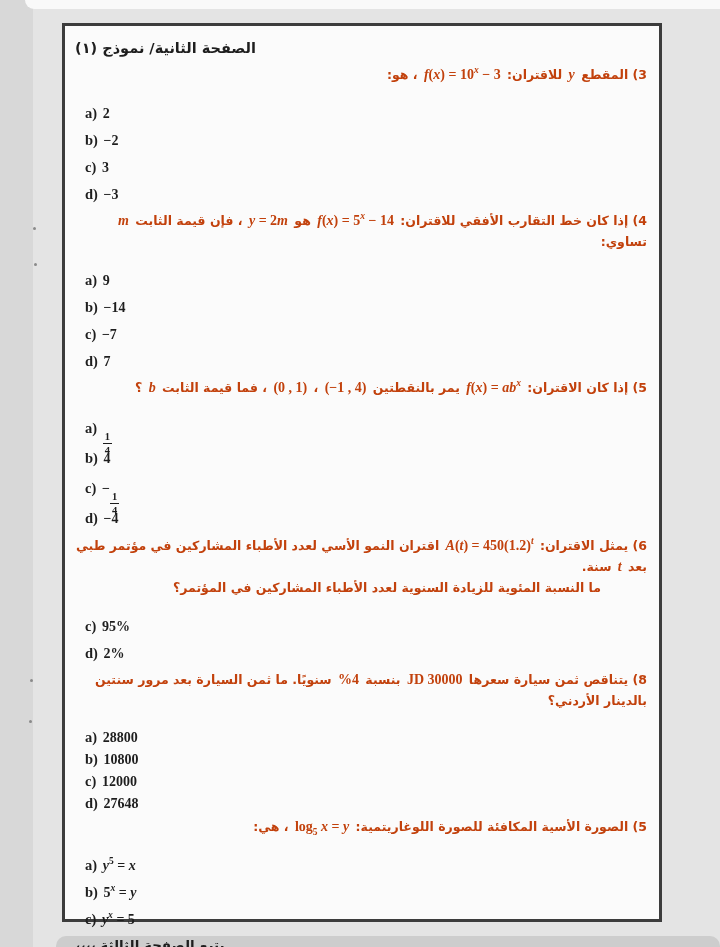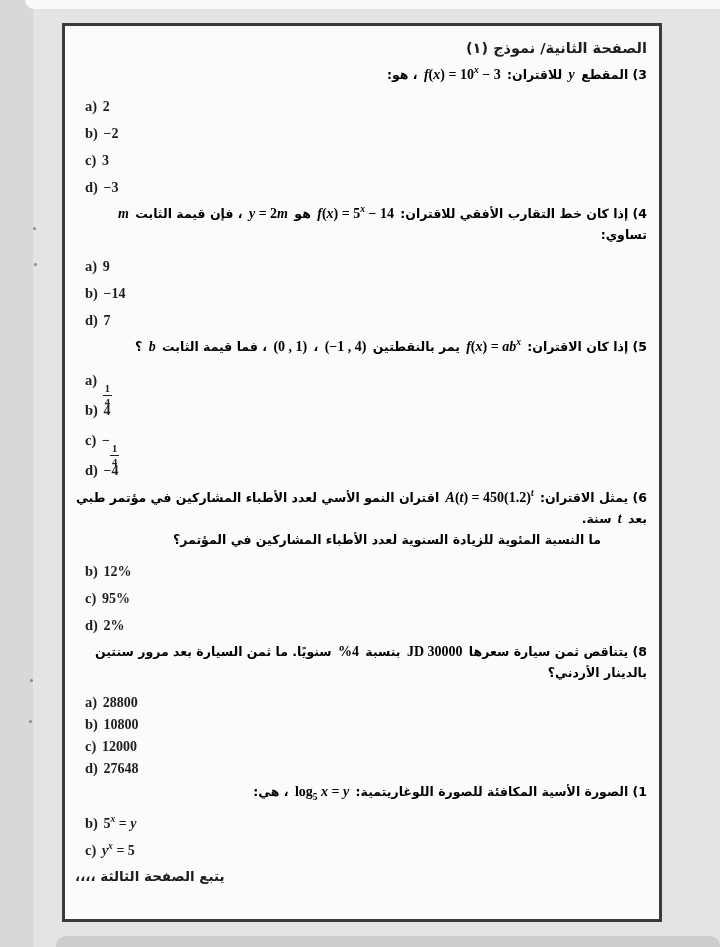--- a/index.html
+++ b/index.html
@@ -14,38 +14,38 @@
   .bottom-band { position:absolute; left:56px; right:0; bottom:0; height:11px; background:#cdcdcd; border-top-left-radius:10px; border-top-right-radius:10px; }
   .speck { position:absolute; width:3px; height:3px; border-radius:50%; background:#8a8a8a; }
 
   .paper {
     position:absolute; left:62px; top:23px; width:600px; height:899px;
     box-sizing:border-box; background:#fbfbfb;
     border:3px solid #3c3c3c;
     padding:10px 12px 6px 10px;
   }
   .page-header {
-    text-align:right; direction:rtl;
+    text-align:left; direction:rtl;
     font-weight:bold; font-size:14.5px; line-height:20px;
     margin:2px 0 6px 0;
   }
   .question { margin-top:2px; }
   .qline {
     direction:rtl; text-align:right; unicode-bidi:embed;
-    font-size:12.5px; font-weight:700; line-height:21px; color:#000000;
+    font-size:12.5px; font-weight:700; line-height:21px; color:#c2410c;
   }
   .qline.cont { padding-left:0; padding-right:46px; }
   .math {
     font-family:"Liberation Serif", serif;
     font-size:14px; font-weight:600; padding:0 2px; unicode-bidi:embed;
   }
   .math i { font-style:italic; }
   sup { font-size:68%; line-height:0; vertical-align:super; }
   sub { font-size:68%; line-height:0; vertical-align:sub; }
-  .opts { margin-top:8px; }
+  .opts { margin-top:15px; }
   .opt {
     direction:ltr; text-align:left; padding-left:10px;
     height:27px; line-height:27px;
     font-family:"Liberation Serif", serif; font-size:14.5px; font-weight:600;
     white-space:nowrap;
   }
   #questions .question:nth-child(3) .opt { height:30px; line-height:30px; }
   #questions .question:nth-child(5) .opt { height:22px; line-height:22px; }
   .olabel { font-family:"Liberation Serif", serif; }
   .frac {
@@ -80,20 +80,21 @@
           <div class="opt"><span class="olabel">b) </span><span class="math" dir="ltr">−2</span></div>
           <div class="opt"><span class="olabel">c) </span><span class="math" dir="ltr">3</span></div>
           <div class="opt"><span class="olabel">d) </span><span class="math" dir="ltr">−3</span></div>
         </div>
       </div>
       <div class="question">
         <div class="qline" dir="rtl"><span class="ar">4) إذا كان خط التقارب الأفقي للاقتران: </span><span class="math" dir="ltr"><i>f</i>(<i>x</i>) = 5<sup><i>x</i></sup> − 14</span><span class="ar"> هو </span><span class="math" dir="ltr"><i>y</i> = 2<i>m</i></span><span class="ar"> ، فإن قيمة الثابت </span><span class="math" dir="ltr"><i>m</i></span><span class="ar"> تساوي:</span></div>
         <div class="opts">
           <div class="opt"><span class="olabel">a) </span><span class="math" dir="ltr">9</span></div>
           <div class="opt"><span class="olabel">b) </span><span class="math" dir="ltr">−14</span></div>
+          <div class="opt"><span class="olabel">c) </span><span class="math" dir="ltr">−7</span></div>
           <div class="opt"><span class="olabel">d) </span><span class="math" dir="ltr">7</span></div>
         </div>
       </div>
       <div class="question">
         <div class="qline" dir="rtl"><span class="ar">5) إذا كان الاقتران: </span><span class="math" dir="ltr"><i>f</i>(<i>x</i>) = <i>ab</i><sup><i>x</i></sup></span><span class="ar"> يمر بالنقطتين </span><span class="math" dir="ltr">(0 , 1)</span><span class="ar"> ، </span><span class="math" dir="ltr">(−1 , 4)</span><span class="ar"> ، فما قيمة الثابت </span><span class="math" dir="ltr"><i>b</i></span><span class="ar"> ؟</span></div>
         <div class="opts">
           <div class="opt"><span class="olabel">a) </span><span class="math" dir="ltr"><span class="frac">
                 <span class="fn">1</span>
                 <span class="fd">4</span>
               </span></span></div>
@@ -102,36 +103,36 @@
                 <span class="fn">1</span>
                 <span class="fd">4</span>
               </span></span></div>
           <div class="opt"><span class="olabel">d) </span><span class="math" dir="ltr">−4</span></div>
         </div>
       </div>
       <div class="question">
         <div class="qline" dir="rtl"><span class="ar">6) يمثل الاقتران: </span><span class="math" dir="ltr"><i>A</i>(<i>t</i>) = 450(1.2)<sup><i>t</i></sup></span><span class="ar"> اقتران النمو الأسي لعدد الأطباء المشاركين في مؤتمر طبي بعد </span><span class="math" dir="ltr"><i>t</i></span><span class="ar"> سنة.</span></div>
         <div class="qline cont" dir="rtl"><span class="ar">ما النسبة المئوية للزيادة السنوية لعدد الأطباء المشاركين في المؤتمر؟</span></div>
         <div class="opts">
-          <div class="opt"><span class="olabel">b) </span><span class="math" dir="ltr">12%</span></div>
           <div class="opt"><span class="olabel">c) </span><span class="math" dir="ltr">95%</span></div>
           <div class="opt"><span class="olabel">d) </span><span class="math" dir="ltr">2%</span></div>
         </div>
       </div>
       <div class="question">
         <div class="qline" dir="rtl"><span class="ar">8) يتناقص ثمن سيارة سعرها </span><span class="math" dir="ltr">JD 30000</span><span class="ar"> بنسبة </span><span class="math" dir="ltr">%4</span><span class="ar"> سنويًا. ما ثمن السيارة بعد مرور سنتين بالدينار الأردني؟</span></div>
         <div class="opts">
           <div class="opt"><span class="olabel">a) </span><span class="math" dir="ltr">28800</span></div>
           <div class="opt"><span class="olabel">b) </span><span class="math" dir="ltr">10800</span></div>
           <div class="opt"><span class="olabel">c) </span><span class="math" dir="ltr">12000</span></div>
           <div class="opt"><span class="olabel">d) </span><span class="math" dir="ltr">27648</span></div>
         </div>
       </div>
       <div class="question">
-        <div class="qline" dir="rtl"><span class="ar">1) الصورة الأسية المكافئة للصورة اللوغاريتمية: </span><span class="math" dir="ltr">log<sub>5</sub> <i>x</i> = <i>y</i></span><span class="ar"> ، هي:</span></div>
+        <div class="qline" dir="rtl"><span class="ar">5) الصورة الأسية المكافئة للصورة اللوغاريتمية: </span><span class="math" dir="ltr">log<sub>5</sub> <i>x</i> = <i>y</i></span><span class="ar"> ، هي:</span></div>
         <div class="opts">
+          <div class="opt"><span class="olabel">a) </span><span class="math" dir="ltr"><i>y</i><sup>5</sup> = <i>x</i></span></div>
           <div class="opt"><span class="olabel">b) </span><span class="math" dir="ltr">5<sup><i>x</i></sup> = <i>y</i></span></div>
           <div class="opt"><span class="olabel">c) </span><span class="math" dir="ltr"><i>y</i><sup><i>x</i></sup> = 5</span></div>
         </div>
       </div>
     </div>
   <div class="page-footer">يتبع الصفحة الثالثة ،،،،</div>
 </div>
 
 </body></html>

